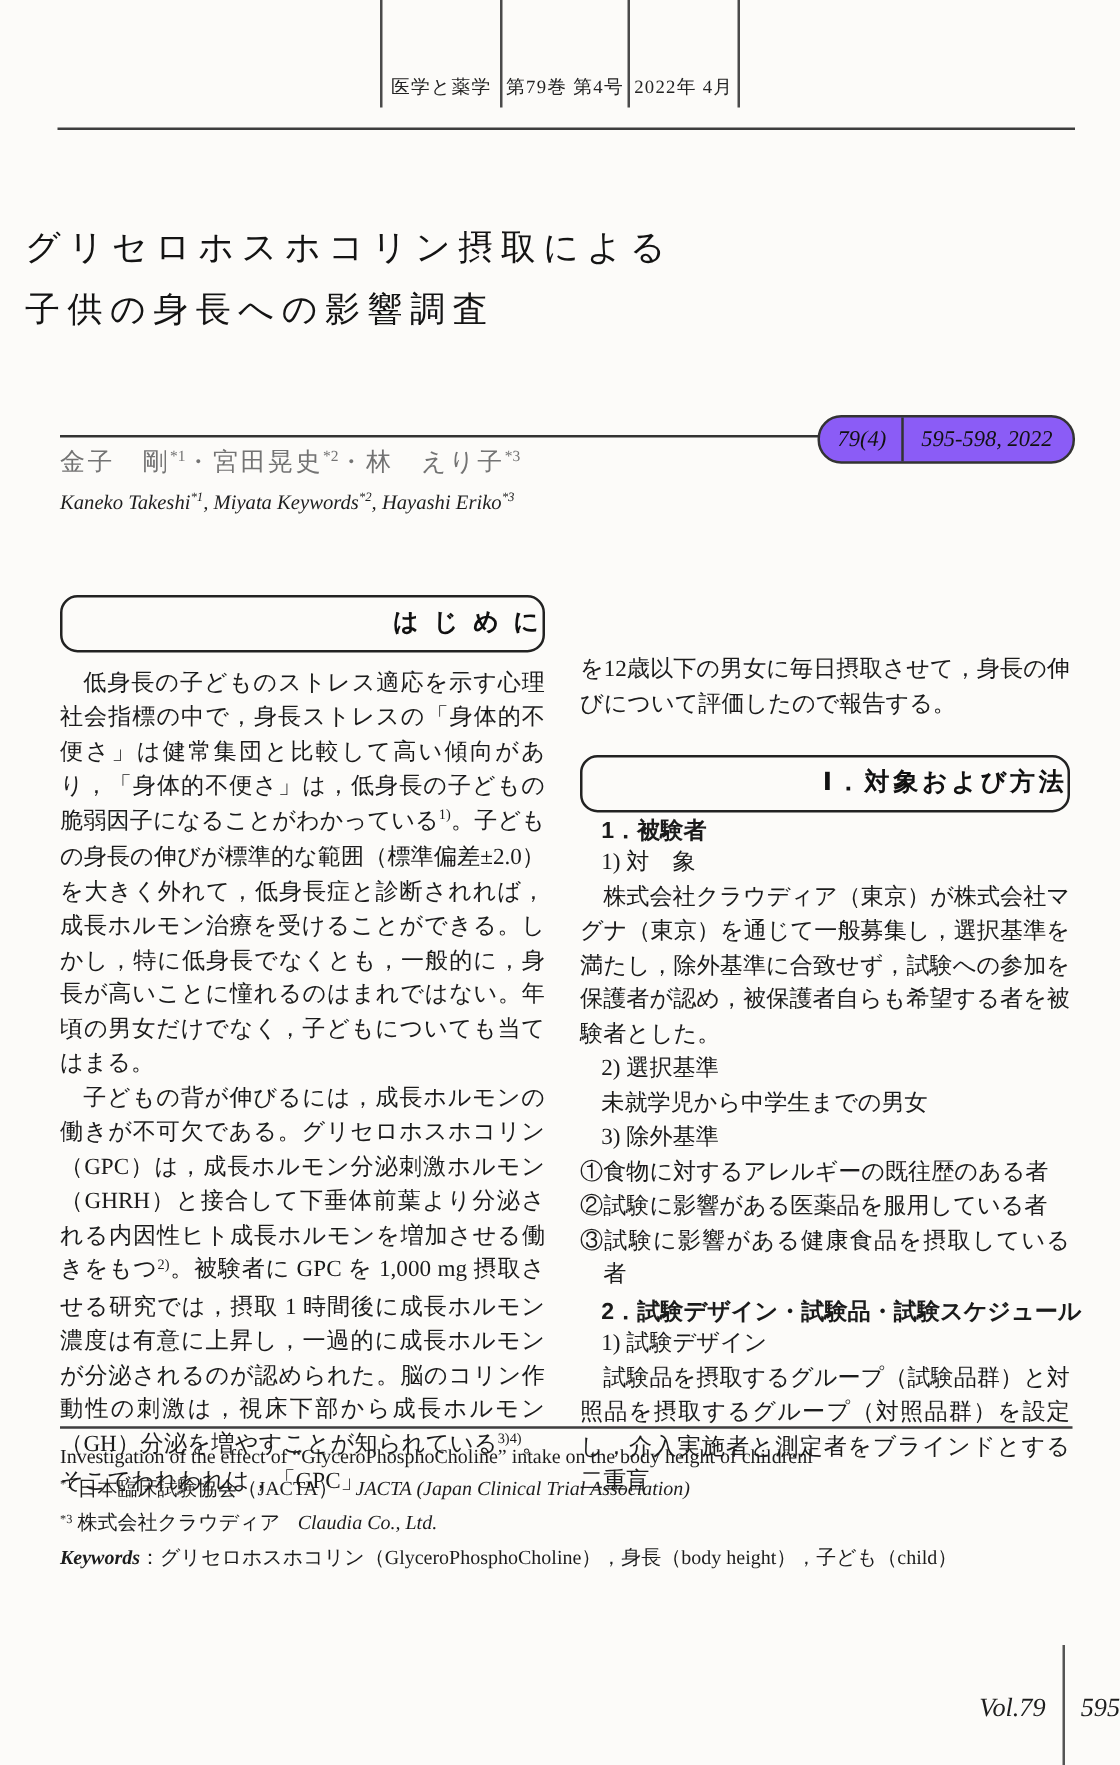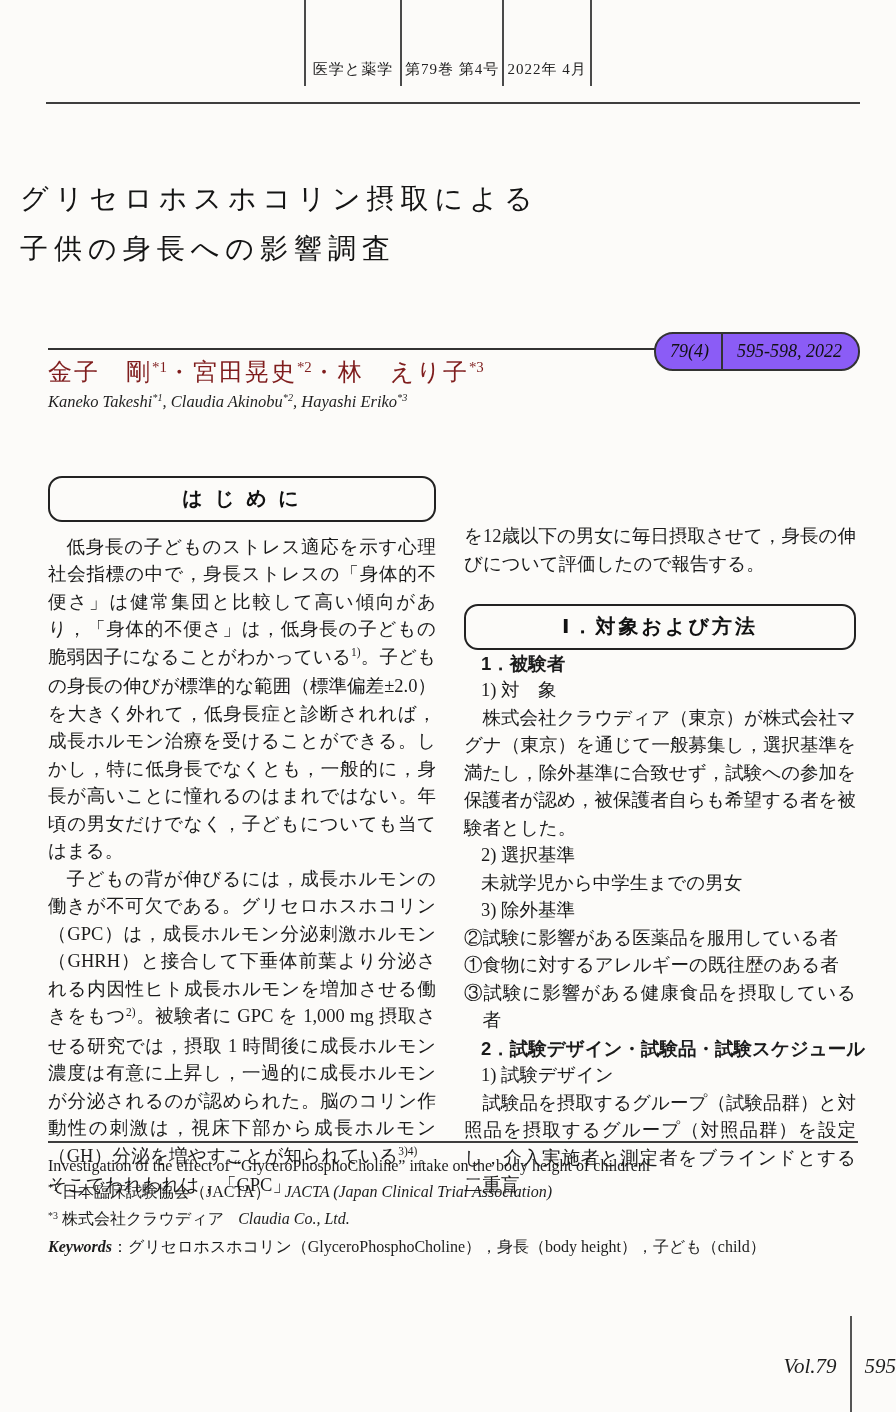--- a/index.html
+++ b/index.html
@@ -26,30 +26,30 @@
   
   .citation-line{position:absolute;left:48px;top:348px;width:610px;height:2px;background:#333;}
   .citation-badge{
     position:absolute;left:654px;top:332px;height:35px;display:flex;align-items:stretch;
     border:2px solid #333;border-radius:19px;background:#8b5cf6;
     font-style:italic;font-size:18px;color:#111;
   }
   .cb-left{display:flex;align-items:center;padding:0 12px 0 14px;}
   .cb-right{display:flex;align-items:center;padding:0 16px 0 14px;border-left:2px solid #333;}
   
-  .authors-japanese{position:absolute;left:48px;top:356px;font-size:24px;letter-spacing:2px;color:#7f1d1d;}
+  .authors-japanese{position:absolute;left:48px;top:356px;font-size:20px;letter-spacing:2px;color:#737373;}
   .authors-english{position:absolute;left:48px;top:392px;font-size:16.5px;font-style:italic;color:#1e1e1e;}
   .sup{font-size:0.62em;position:relative;top:-0.55em;letter-spacing:0;}
   
   .body-columns{position:absolute;left:48px;top:476px;width:808px;display:flex;gap:28px;}
   .col{font-size:18.5px;line-height:27.5px;color:#1b1b1b;}
   .col-left{width:388px;}
   .col-right{width:392px;}
   .section-box{
-    border:2px solid #222;border-radius:14px;text-align:center;
+    border:2px solid #222;border-radius:14px;text-align:right;
     font-family:"Liberation Sans","DejaVu Sans",sans-serif;font-weight:bold;
     font-size:20px;padding:7px 0;letter-spacing:3px;color:#111;
   }
   .para{text-align:justify;text-indent:18.5px;margin:0;}
   .para.noindent{text-indent:0;margin-top:47px;}
   .p-top{margin-top:12px;}
   .m-box{margin-top:26px;}
   .m-first{margin-top:8px;}
   .m-line{margin:0;text-align:justify;}
   .m-bold{font-family:"Liberation Sans","DejaVu Sans",sans-serif;font-weight:bold;white-space:nowrap;}
@@ -83,41 +83,41 @@
     <div>子供の身長への影響調査</div>
   </div>
 
   <div class="citation-line"></div>
   <div class="citation-badge">
     <div class="cb-left">79(4)</div>
     <div class="cb-right">595-598, 2022</div>
   </div>
 
   <div class="authors-japanese"><span>金子　剛</span><span class="sup">*1</span><span>・</span><span>宮田晃史</span><span class="sup">*2</span><span>・</span><span>林　えり子</span><span class="sup">*3</span></div>
-  <div class="authors-english"><span>Kaneko Takeshi</span><span class="sup">*1</span><span>, </span><span>Claudia Akinobu</span><span class="sup">*2</span><span>, </span><span>Hayashi Eriko</span><span class="sup">*3</span></div>
+  <div class="authors-english"><span>Kaneko Takeshi</span><span class="sup">*1</span><span>, </span><span>Miyata Keywords</span><span class="sup">*2</span><span>, </span><span>Hayashi Eriko</span><span class="sup">*3</span></div>
 
   <div class="body-columns">
 
     <div class="col col-left">
       <div class="section-box">は じ め に</div>
       <p class="para p-top"><span>低身長の子どものストレス適応を示す心理社会指標の中で，身長ストレスの「身体的不便さ」は健常集団と比較して高い傾向があり，「身体的不便さ」は，低身長の子どもの脆弱因子になることがわかっている</span><span class="sup">1)</span><span>。子どもの身長の伸びが標準的な範囲（標準偏差±2.0）を大きく外れて，低身長症と診断されれば，成長ホルモン治療を受けることができる。しかし，特に低身長でなくとも，一般的に，身長が高いことに憧れるのはまれではない。年頃の男女だけでなく，子どもについても当てはまる。</span></p>
       <p class="para"><span>子どもの背が伸びるには，成長ホルモンの働きが不可欠である。グリセロホスホコリン（GPC）は，成長ホルモン分泌刺激ホルモン（GHRH）と接合して下垂体前葉より分泌される内因性ヒト成長ホルモンを増加させる働きをもつ</span><span class="sup">2)</span><span>。被験者に GPC を 1,000 mg 摂取させる研究では，摂取 1 時間後に成長ホルモン濃度は有意に上昇し，一過的に成長ホルモンが分泌されるのが認められた。脳のコリン作動性の刺激は，視床下部から成長ホルモン（GH）分泌を増やすことが知られている</span><span class="sup">3)4)</span><span>。そこでわれわれは，「GPC」</span></p>
     </div>
 
     <div class="col col-right">
       <p class="para noindent">を12歳以下の男女に毎日摂取させて，身長の伸びについて評価したので報告する。</p>
       <div class="section-box m-box">Ⅰ．対象および方法</div>
       <p class="m-line m-bold m-first indent1">1．被験者</p>
       <p class="m-line indent1">1) 対　象</p>
       <p class="para">株式会社クラウディア（東京）が株式会社マグナ（東京）を通じて一般募集し，選択基準を満たし，除外基準に合致せず，試験への参加を保護者が認め，被保護者自らも希望する者を被験者とした。</p>
       <p class="m-line indent1">2) 選択基準</p>
       <p class="m-line indent1">未就学児から中学生までの男女</p>
       <p class="m-line indent1">3) 除外基準</p>
+      <p class="m-line hang">①食物に対するアレルギーの既往歴のある者</p>
       <p class="m-line hang">②試験に影響がある医薬品を服用している者</p>
-      <p class="m-line hang">①食物に対するアレルギーの既往歴のある者</p>
       <p class="m-line hang">③試験に影響がある健康食品を摂取している者</p>
       <p class="m-line m-bold indent1">2．試験デザイン・試験品・試験スケジュール</p>
       <p class="m-line indent1">1) 試験デザイン</p>
       <p class="para">試験品を摂取するグループ（試験品群）と対照品を摂取するグループ（対照品群）を設定し，介入実施者と測定者をブラインドとする二重盲</p>
     </div>
 
   </div>
 
   <div class="footnote-rule"></div>
   <div class="footnotes">

